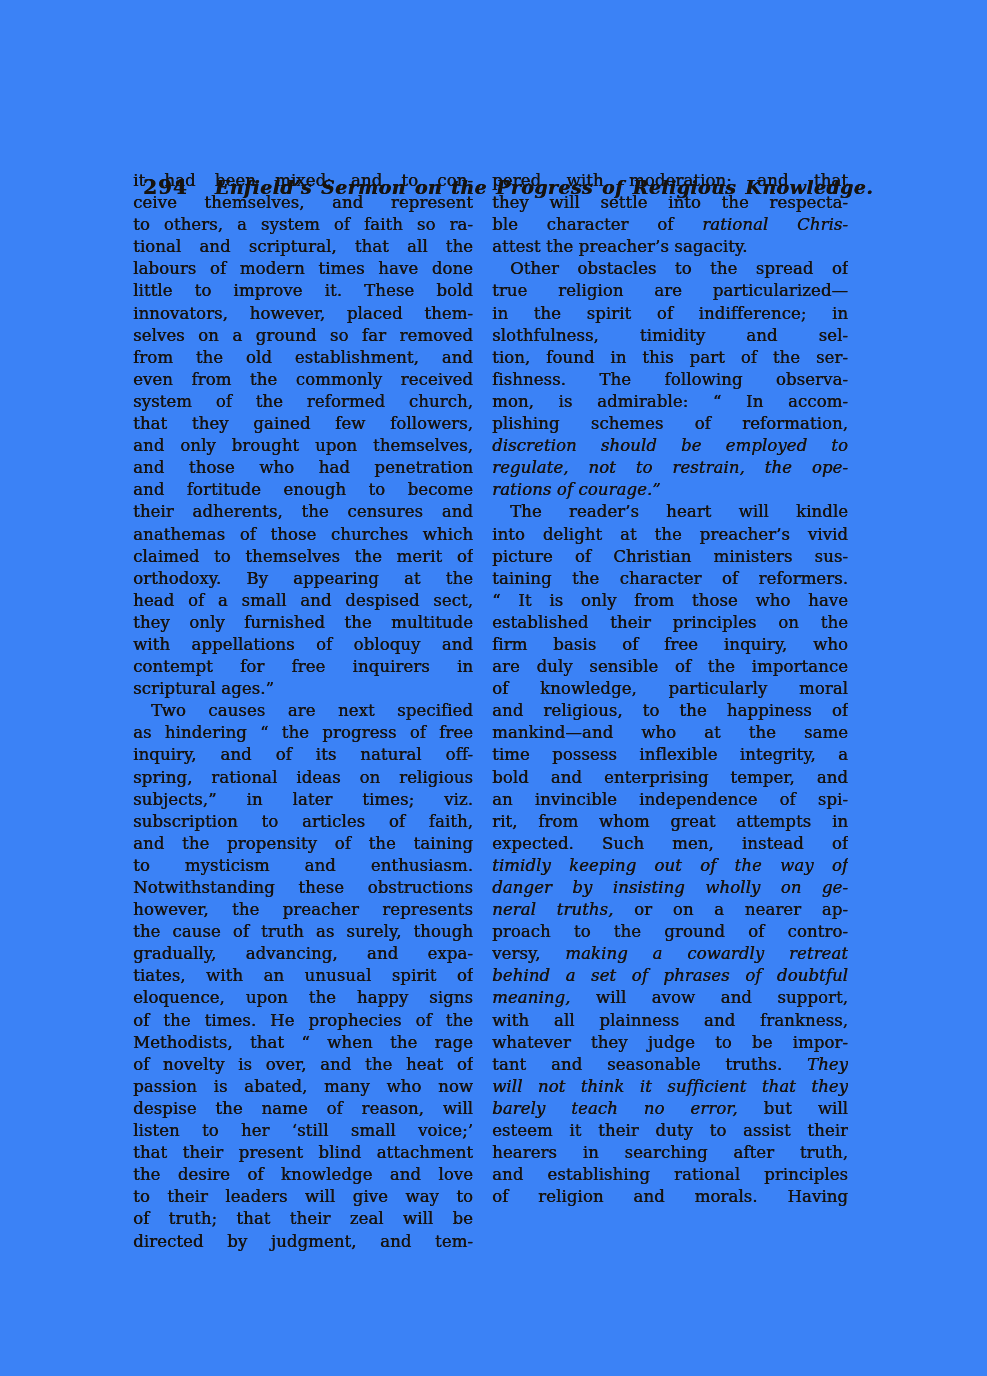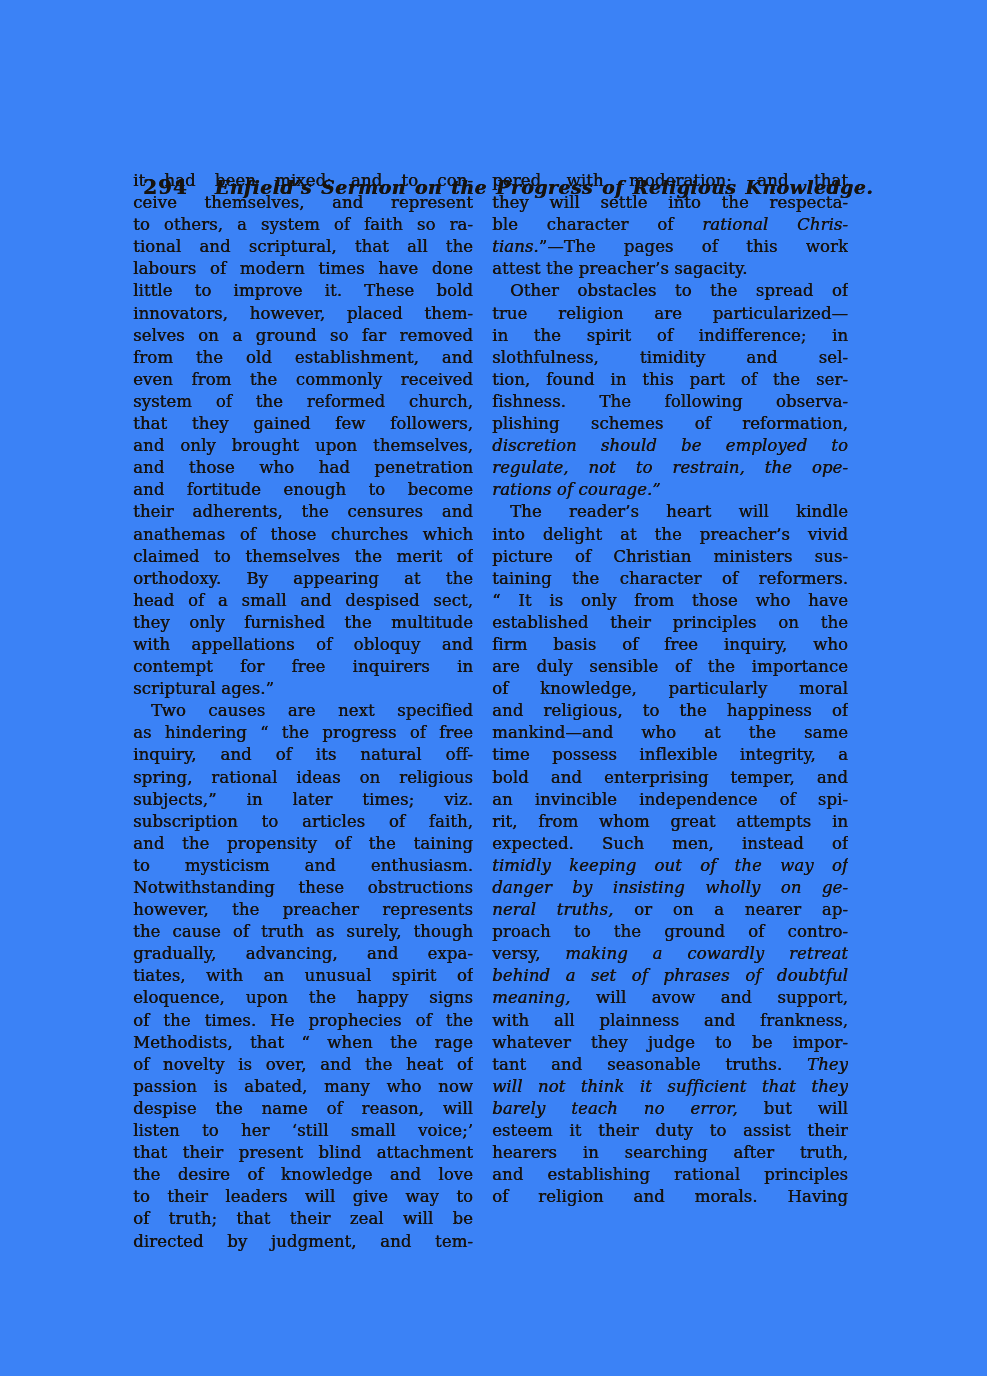--- a/index.html
+++ b/index.html
@@ -119,28 +119,28 @@
       <div class="line"><span>the desire of knowledge and love</span></div>
       <div class="line"><span>to their leaders will give way to</span></div>
       <div class="line"><span>of truth; that their zeal will be</span></div>
       <div class="line"><span>directed by judgment, and tem-</span></div>
     </div>
 
   <div class="column right">
       <div class="line"><span>pered with moderation; and that</span></div>
       <div class="line"><span>they will settle into the respecta-</span></div>
       <div class="line"><span>ble character of </span><span class="it">rational Chris-</span></div>
-      <div class="line"><span class="it">tians.</span><span>”—The pages of this work</span></div>
       <div class="line end"><span>attest the preacher’s sagacity.</span></div>
       <div class="line indent"><span>Other obstacles to the spread of</span></div>
       <div class="line"><span>true religion are particularized—</span></div>
       <div class="line"><span>in the spirit of indifference; in</span></div>
       <div class="line"><span>slothfulness, timidity and sel-</span></div>
       <div class="line"><span>tion, found in this part of the ser-</span></div>
       <div class="line"><span>fishness.  The following observa-</span></div>
+      <div class="line"><span>mon, is admirable: “ In accom-</span></div>
       <div class="line"><span>plishing schemes of reformation,</span></div>
       <div class="line"><span class="it">discretion should be employed to</span></div>
       <div class="line"><span class="it">regulate, not to restrain, the ope-</span></div>
       <div class="line end"><span class="it">rations of courage.”</span></div>
       <div class="line indent"><span>The reader’s heart will kindle</span></div>
       <div class="line"><span>into delight at the preacher’s vivid</span></div>
       <div class="line"><span>picture of Christian ministers sus-</span></div>
       <div class="line"><span>taining the character of reformers.</span></div>
       <div class="line"><span>“ It is only from those who have</span></div>
       <div class="line"><span>established their principles on the</span></div>

